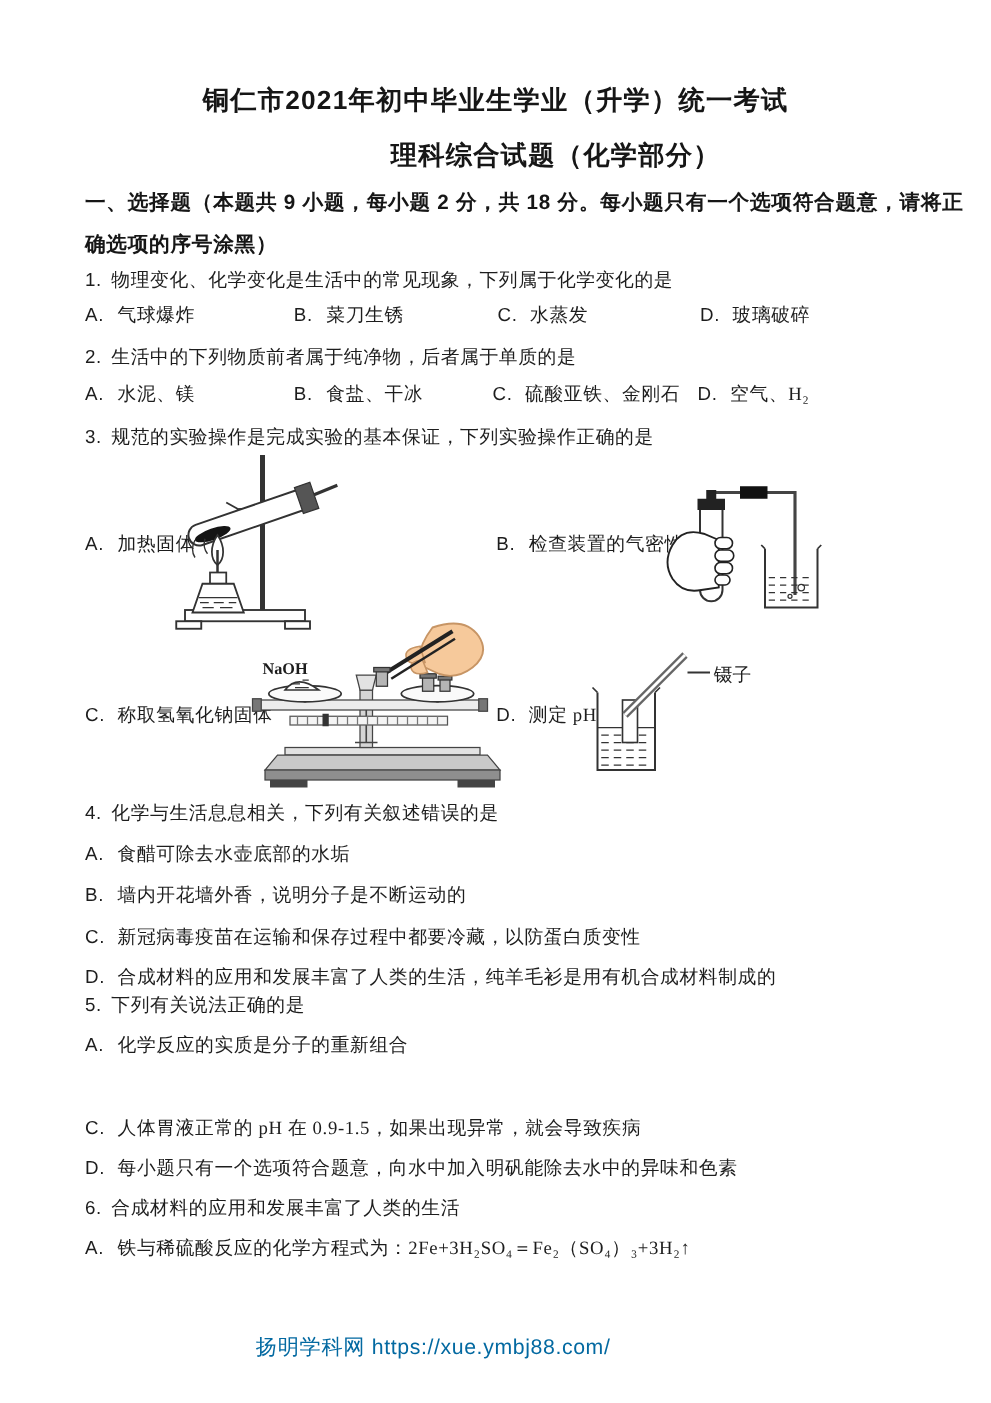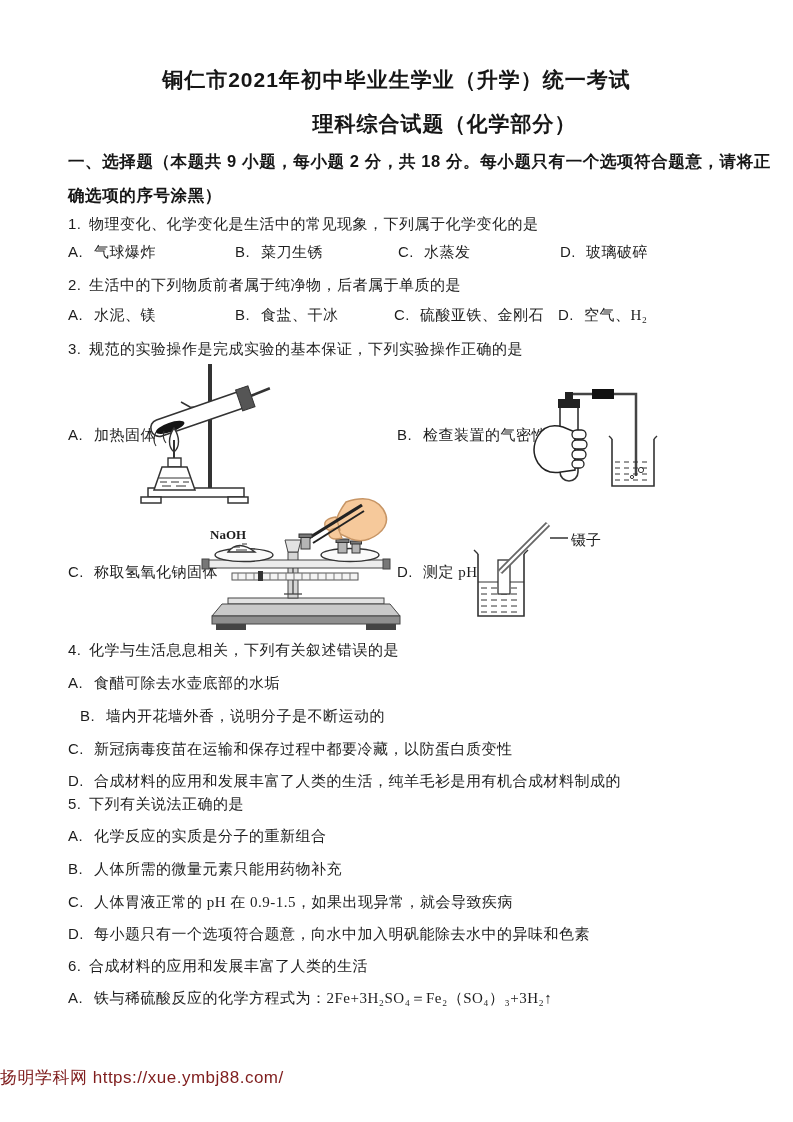--- a/index.html
+++ b/index.html
@@ -6,22 +6,22 @@
   .page{position:relative;width:793px;height:1122px;background:#ffffff;overflow:hidden;
         font-family:"Liberation Serif","DejaVu Serif",serif;color:#1d1d1d;}
   .abs{position:absolute;white-space:nowrap;}
   .title{left:0;width:793px;text-align:center;font-family:"Liberation Sans","DejaVu Sans",sans-serif;
          font-weight:bold;font-size:21px;letter-spacing:1px;color:#161616;}
   .section{font-family:"Liberation Sans","DejaVu Sans",sans-serif;font-weight:bold;
            font-size:16.5px;letter-spacing:0.6px;color:#161616;}
   .line{font-size:15px;letter-spacing:0.5px;}
   .qnum{display:inline-block;min-width:21px;font-family:"Liberation Sans","DejaVu Sans",sans-serif;}
   .optlabel{display:inline-block;min-width:26px;font-family:"Liberation Sans","DejaVu Sans",sans-serif;}
-  .footer{left:0;width:693px;text-align:left;font-family:"Liberation Sans","DejaVu Sans",sans-serif;
-          font-size:17px;color:#7f1d1d;letter-spacing:0.5px;}
+  .footer{left:0;width:693px;text-align:center;font-family:"Liberation Sans","DejaVu Sans",sans-serif;
+          font-size:17px;color:#0369a1;letter-spacing:0.5px;}
   svg{display:block;}
   svg text{font-family:"Liberation Serif","DejaVu Serif",serif;fill:#1d1d1d;}
 </style>
 </head>
 <body>
 
 <div class="page">
 
   <div class="abs title" style="top:66px;">铜仁市2021年初中毕业生学业（升学）统一考试</div>
   <div class="abs title" style="top:110px;padding-left:48px;">理科综合试题（化学部分）</div>
@@ -199,39 +199,36 @@
       <text x="113" y="31" font-size="15">镊子</text>
     </svg>
   </div>
 
   <div class="abs line" style="left:68px;top:641px;">
     <span class="qnum">4.</span><span>化学与生活息息相关，下列有关叙述错误的是</span>
   </div>
   <div class="abs line" style="left:68px;top:674px;">
     <span class="optlabel">A.</span><span>食醋可除去水壶底部的水垢</span>
   </div>
-  <div class="abs line" style="left:68px;top:707px;margin-left:12px;">
+  <div class="abs line" style="left:68px;top:707px;">
     <span class="optlabel">B.</span><span>墙内开花墙外香，说明分子是不断运动的</span>
   </div>
   <div class="abs line" style="left:68px;top:740px;">
     <span class="optlabel">C.</span><span>新冠病毒疫苗在运输和保存过程中都要冷藏，以防蛋白质变性</span>
   </div>
   <div class="abs line" style="left:68px;top:772px;">
     <span class="optlabel">D.</span><span>合成材料的应用和发展丰富了人类的生活，纯羊毛衫是用有机合成材料制成的</span>
   </div>
 
   <div class="abs line" style="left:68px;top:795px;">
     <span class="qnum">5.</span><span>下列有关说法正确的是</span>
   </div>
   <div class="abs line" style="left:68px;top:827px;">
     <span class="optlabel">A.</span><span>化学反应的实质是分子的重新组合</span>
   </div>
-  <div class="abs line" style="left:68px;top:860px;">
-    <span class="optlabel">B.</span><span>人体所需的微量元素只能用药物补充</span>
-  </div>
   <div class="abs line" style="left:68px;top:893px;">
     <span class="optlabel">C.</span><span>人体胃液正常的 pH 在 0.9-1.5，如果出现异常，就会导致疾病</span>
   </div>
   <div class="abs line" style="left:68px;top:925px;">
     <span class="optlabel">D.</span><span>每小题只有一个选项符合题意，向水中加入明矾能除去水中的异味和色素</span>
   </div>
 
   <div class="abs line" style="left:68px;top:957px;">
     <span class="qnum">6.</span><span>合成材料的应用和发展丰富了人类的生活</span>
   </div>

